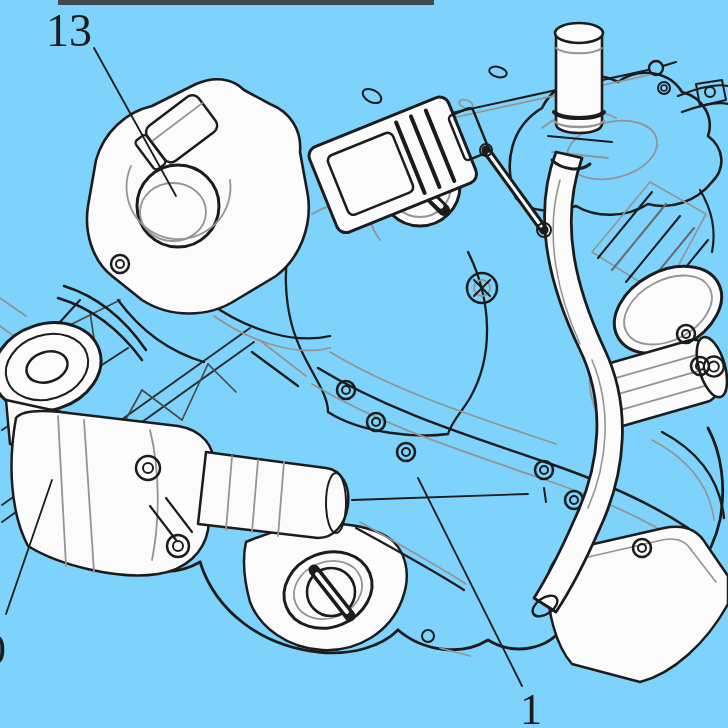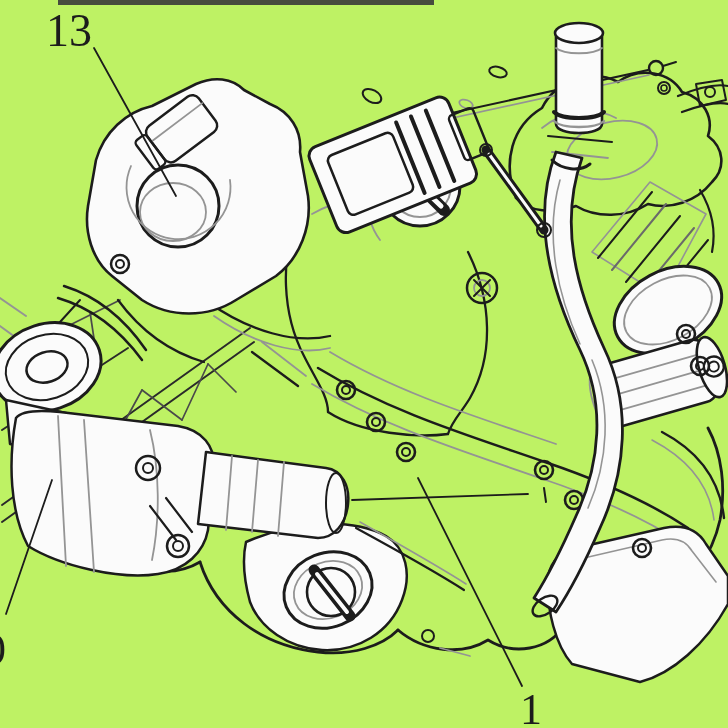--- a/index.html
+++ b/index.html
@@ -1,16 +1,16 @@
 <!DOCTYPE html>
 <html><head>
 <meta charset="utf-8">
 <style>
   html,body{margin:0;padding:0;background:#fbfbfb;}
-  .page{position:relative;width:728px;height:728px;background:#bef264;overflow:hidden;
+  .page{position:relative;width:728px;height:728px;background:#7dd3fc;overflow:hidden;
         font-family:"Liberation Serif", serif;}
   svg{position:absolute;left:0;top:0;}
   .callout-text{font-family:"Liberation Serif", serif;fill:#1c1c1c;}
 </style>
 </head>
 <body>
 
 <div class="page">
 <svg width="728" height="728" viewBox="0 0 728 728" fill="none" stroke-linecap="round" stroke-linejoin="round">
 

